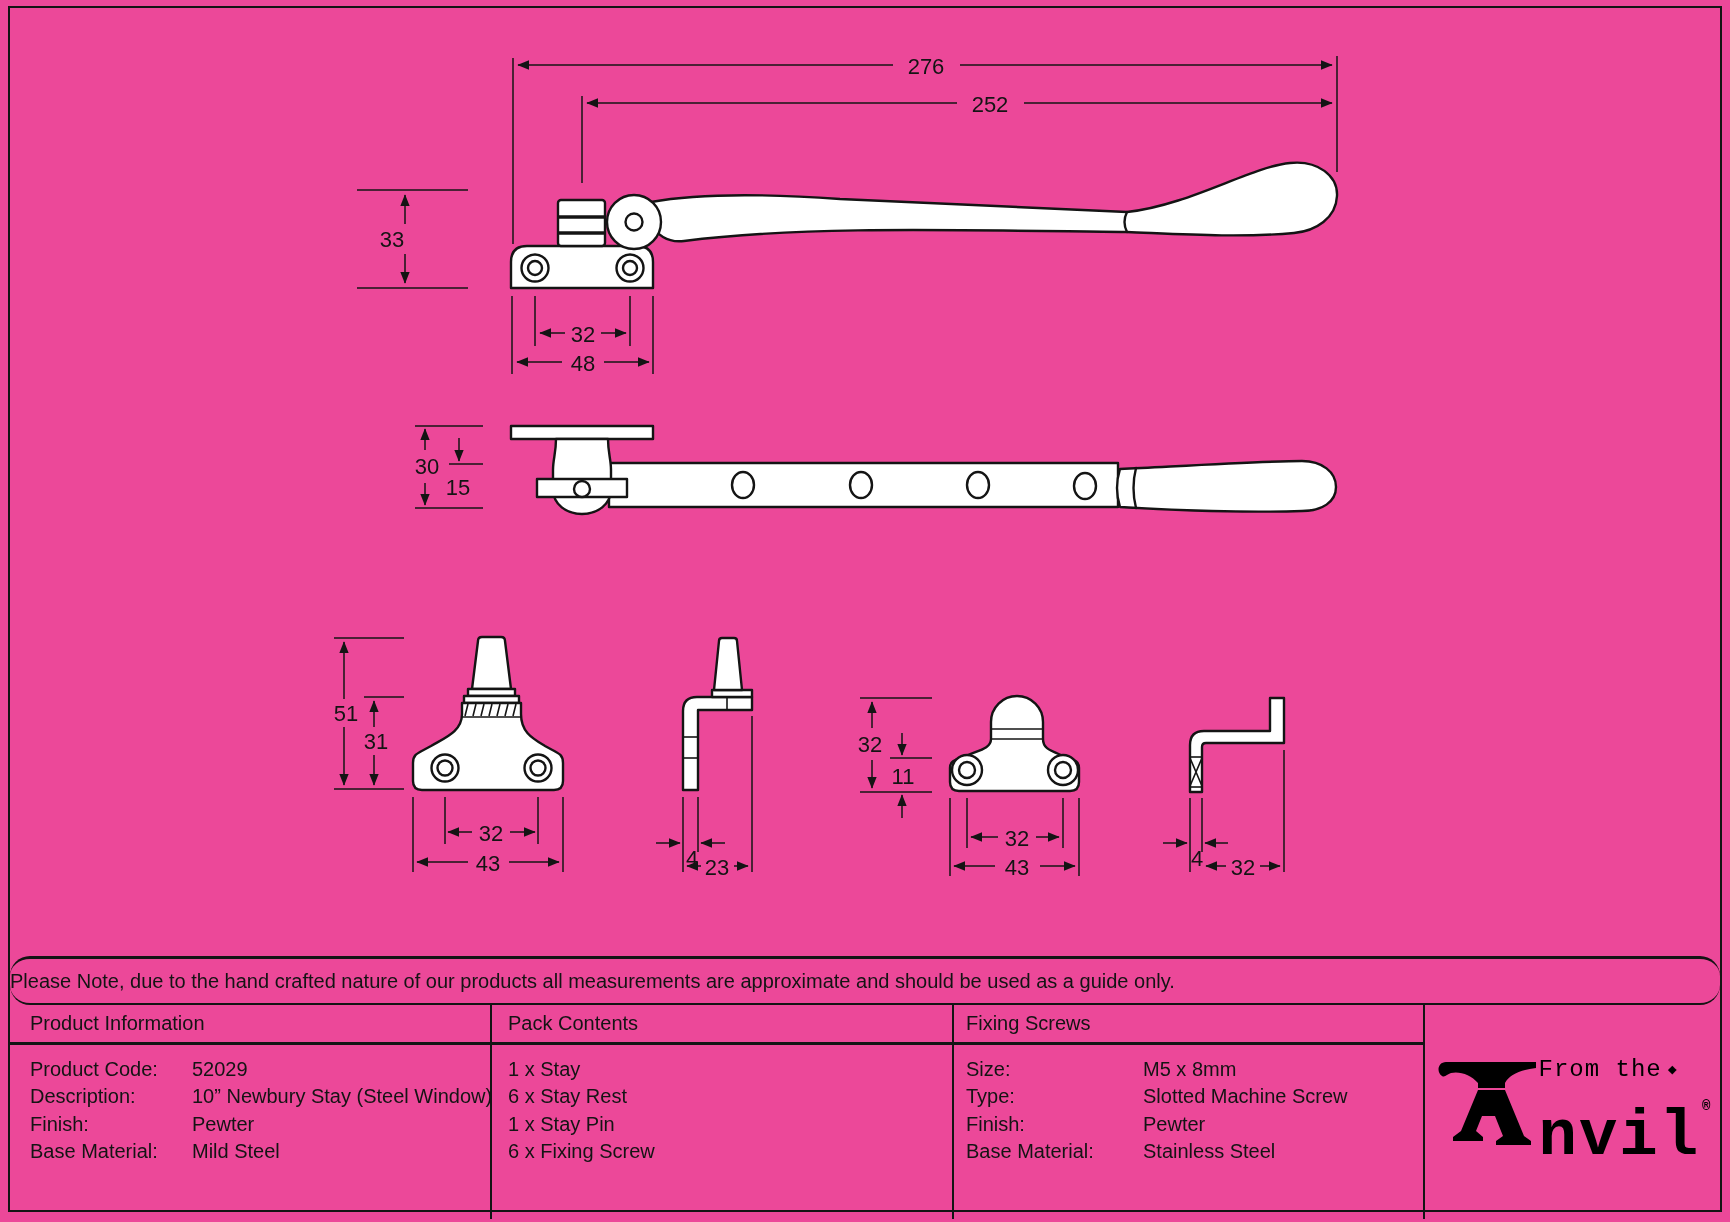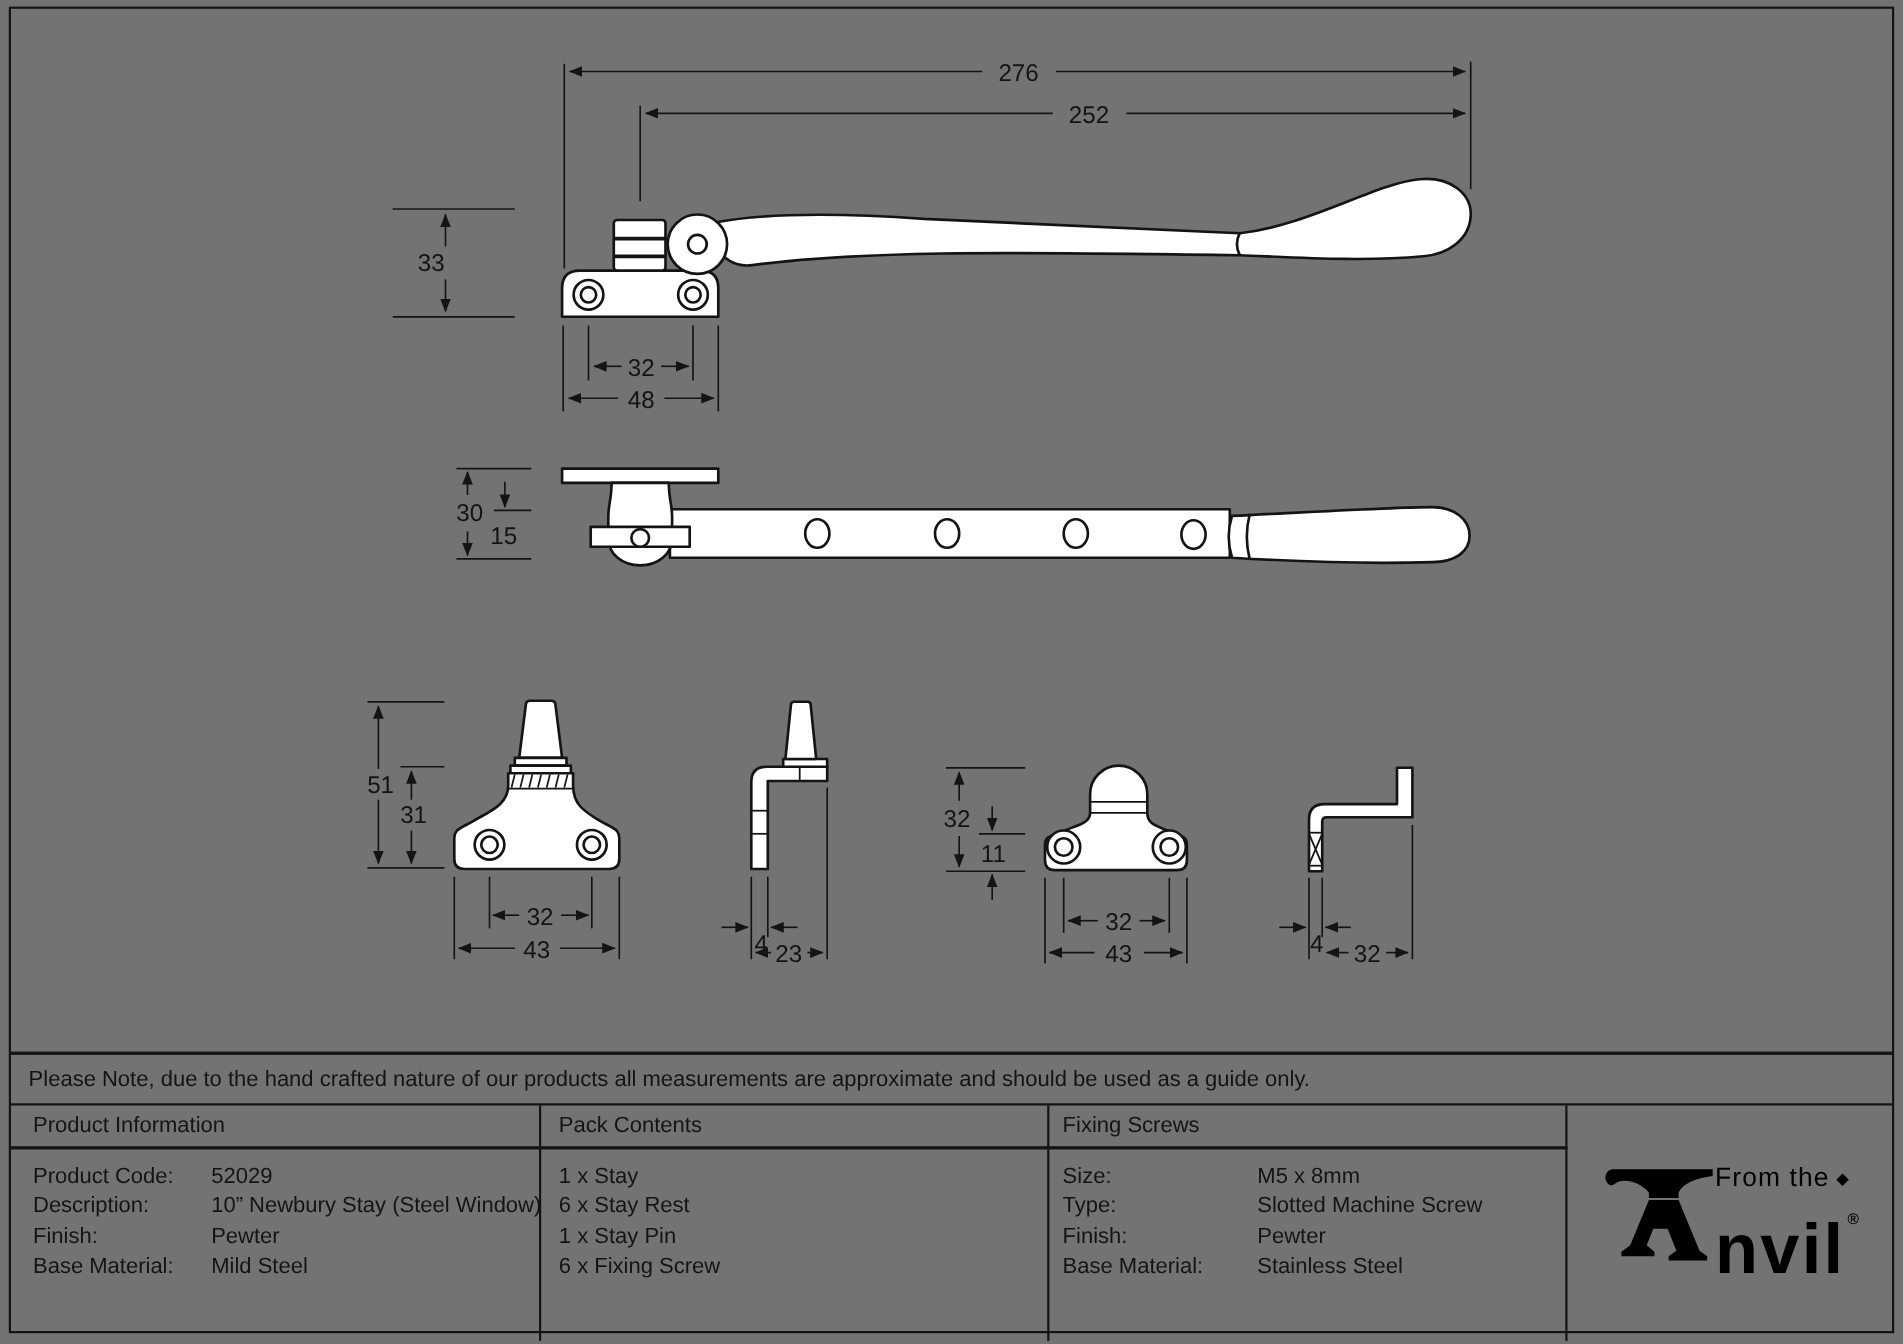--- a/index.html
+++ b/index.html
@@ -1,42 +1,42 @@
 <!DOCTYPE html>
 <html><head>
 <meta charset="utf-8">
 <style>
   html,body{margin:0;padding:0;background:#e8e8e8;}
   .sheet{
-    position:relative;width:1730px;height:1222px;background:#737373;
+    position:relative;width:1730px;height:1222px;background:#ec4899;
     font-family:"Liberation Sans",sans-serif;color:#141414;overflow:hidden;
   }
   .outer-border{position:absolute;left:8px;top:6px;width:1710px;height:1202px;border:2px solid #141414;}
   svg.drawings{position:absolute;left:0;top:0;}
   svg .part{fill:#ffffff;stroke:#141414;stroke-width:2.4;stroke-linejoin:round;stroke-linecap:round;}
   svg .nf{fill:none;stroke:#141414;stroke-width:2.4;stroke-linejoin:round;stroke-linecap:round;}
   svg .hv{stroke:#141414;stroke-width:3.4;}
   svg .dim{stroke:#141414;stroke-width:1.5;fill:none;}
   svg .thin{stroke:#141414;stroke-width:1.6;fill:none;}
   svg text.dlabel{font:22px "Liberation Sans",sans-serif;fill:#141414;text-anchor:middle;dominant-baseline:central;stroke:none;}
   .note-row{
     position:absolute;left:10px;top:956px;width:1710px;height:49px;box-sizing:border-box;
     border-top:3px solid #141414;border-bottom:2px solid #141414;
-    display:flex;align-items:center;padding-left:16px;font-size:20px;
+    display:flex;align-items:center;padding-left:0;font-size:20px;border-radius:20px;
   }
   .spec-table{position:absolute;left:10px;top:1005px;width:1710px;height:214px;font-size:20px;}
   .vdiv{position:absolute;top:0;bottom:0;width:2px;background:#141414;}
   .hdr-underline{position:absolute;left:0;top:37px;width:1415px;height:3px;background:#141414;}
   .col-header{position:absolute;top:0;height:37px;display:flex;align-items:center;font-size:20px;}
   .col-body{position:absolute;top:51px;line-height:27.3px;}
   .kv{display:flex;gap:25px;}
   .kv .k{flex:0 0 137px;}
   .kv3 .k{flex:0 0 152px;}
   .logo-cell{position:absolute;left:1415px;top:0;width:295px;height:205px;display:flex;align-items:center;justify-content:center;}
-  .logo{display:flex;align-items:flex-start;font-family:Liberation Sans, sans-serif;color:#000;}
+  .logo{display:flex;align-items:flex-start;font-family:Liberation Mono, monospace;color:#000;}
   .logo-text{position:relative;margin-left:-6px;padding-top:2px;}
   .from-the{font-size:24px;letter-spacing:1px;white-space:nowrap;}
   .from-the .diamond{font-size:15px;vertical-align:2px;padding-left:6px;}
   .nvil{font-size:64px;font-weight:bold;line-height:50px;letter-spacing:2px;margin-top:-2px;}
   .reg{font-size:14px;vertical-align:44px;margin-left:2px;}
 </style>
 </head>
 <body>
 
 <div class="sheet">

